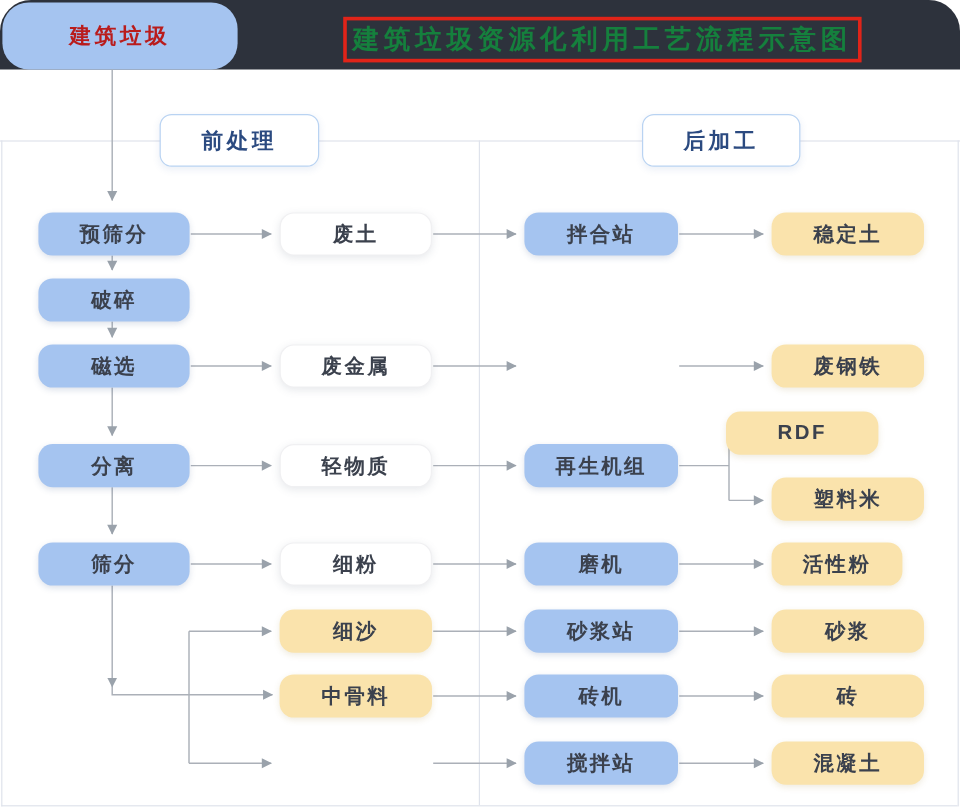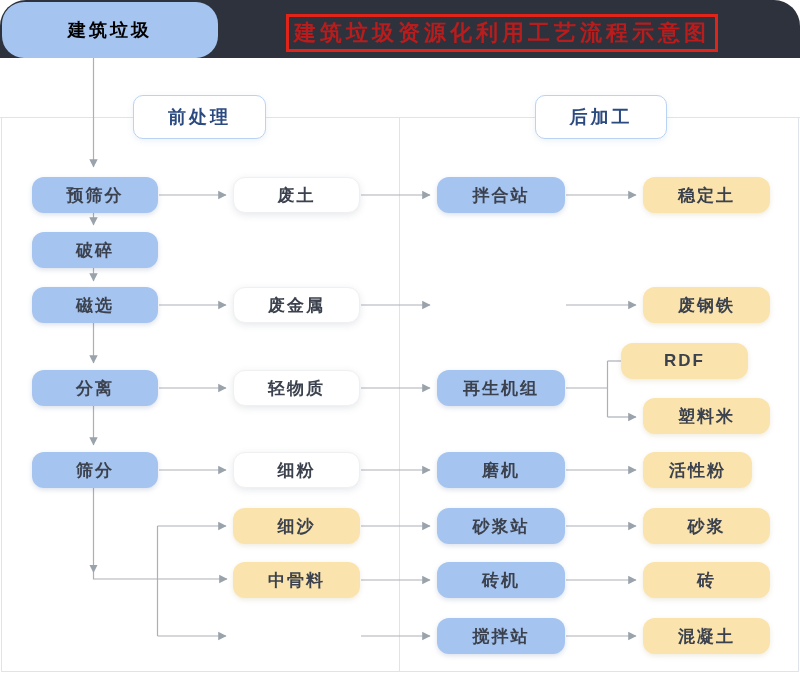--- a/index.html
+++ b/index.html
@@ -14,28 +14,28 @@
     --title-red:#E02419;
   }
   *{margin:0;padding:0;box-sizing:border-box;}
   html,body{width:800px;height:676px;background:#fff;overflow:hidden;
     font-family:"Liberation Sans","DejaVu Sans",sans-serif;}
   .stage{position:absolute;left:0;top:0;width:800px;height:676px;background:#fff;}
 
   
   .header-bar{position:absolute;left:0;top:0;width:800px;height:58px;
     background:var(--header-dark);border-radius:26px 26px 0 0;}
-  .tab{position:absolute;left:2px;top:2px;width:216px;height:56px;
+  .tab{position:absolute;left:2px;top:2px;width:196px;height:56px;
     background:var(--accent-blue);border-radius:22px;
     display:flex;align-items:center;justify-content:center;
-    color:#000000;font-size:18px;font-weight:bold;letter-spacing:3px;}
+    color:#b91c1c;font-size:18px;font-weight:bold;letter-spacing:3px;}
   .title-box{position:absolute;left:286px;top:14px;width:432px;height:38px;
     border:3px solid var(--title-red);
     display:flex;align-items:center;justify-content:center;
-    color:#b91c1c;font-size:22px;font-weight:bold;letter-spacing:4px;white-space:nowrap;}
+    color:#15803d;font-size:22px;font-weight:bold;letter-spacing:4px;white-space:nowrap;}
 
   
   .frame-line{position:absolute;background:var(--panel-border);}
   .frame-top{left:0;top:117px;width:800px;height:1px;}
   .frame-bottom{left:1px;top:671px;width:797px;height:1px;}
   .frame-left{left:1px;top:117px;width:1px;height:555px;}
   .frame-right{left:798px;top:117px;width:1px;height:555px;}
   .frame-divider{left:399px;top:117px;width:1px;height:554px;}
 
   
@@ -139,20 +139,20 @@
 
   <div class="node blue" style="left:437px;top:177px;width:128px">拌合站</div>
   <div class="node blue" style="left:437px;top:370px;width:128px">再生机组</div>
   <div class="node blue" style="left:437px;top:452px;width:128px">磨机</div>
   <div class="node blue" style="left:437px;top:508px;width:128px">砂浆站</div>
   <div class="node blue" style="left:437px;top:562px;width:128px">砖机</div>
   <div class="node blue" style="left:437px;top:618px;width:128px">搅拌站</div>
 
   <div class="node yellow" style="left:643px;top:177px;width:127px">稳定土</div>
   <div class="node yellow" style="left:643px;top:287px;width:127px">废钢铁</div>
-  <div class="node yellow" style="left:621px;top:343px;width:127px">RDF</div>
+  <div class="node yellow" style="left:605px;top:343px;width:127px">RDF</div>
   <div class="node yellow" style="left:643px;top:398px;width:127px">塑料米</div>
   <div class="node yellow" style="left:643px;top:452px;width:109px">活性粉</div>
   <div class="node yellow" style="left:643px;top:508px;width:127px">砂浆</div>
   <div class="node yellow" style="left:643px;top:562px;width:127px">砖</div>
   <div class="node yellow" style="left:643px;top:618px;width:127px">混凝土</div>
 
 </div>
 
 </body></html>

